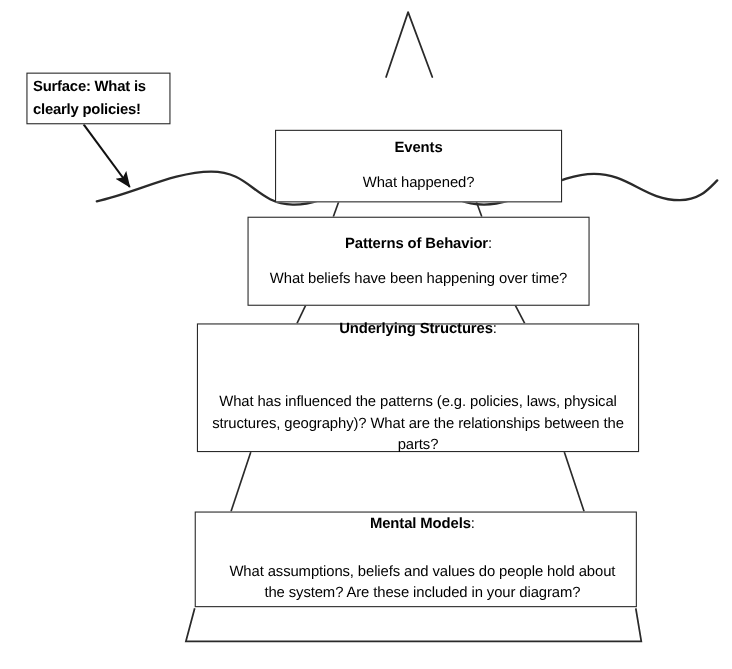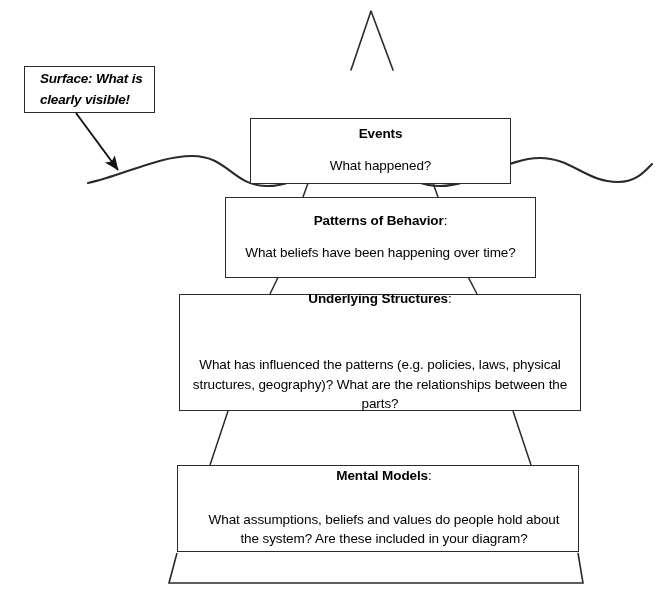--- a/index.html
+++ b/index.html
@@ -80,22 +80,21 @@
 
   
   #surface-callout {
     position: absolute;
     left: 24px; top: 66px; width: 131px; height: 47px;
     box-sizing: border-box;
     border: 1.4px solid #2a2a2a;
     background: #ffffff;
     display: flex;
     align-items: center;
-    padding-left: 15px;
-    font-style: italic;
+    padding-left: 5px;
   }
   #surface-callout .callout-text {
     font-weight: bold;
     font-size: 13.5px;
     line-height: 1.55;
     text-align: left;
     letter-spacing: -0.2px;
   }
 </style>
 </head>
@@ -127,21 +126,21 @@
              C300,187 326,158 360,158 C394,158 404,186 440,186
              C474,186 506,158 540,158 C572,158 586,182 618,182
              C636,182 644,172 652,164" fill="none" stroke="#2a2a2a" stroke-width="2.1" stroke-linecap="round"></path>
 
     <path d="M76,113 L118,170" fill="none" stroke="#111111" stroke-width="1.9" marker-end="url(#arrowhead)"></path>
   </svg>
 
   <div id="surface-callout">
     <div class="callout-text">
       <span>Surface: What is</span><br>
-      <span>clearly visible!</span>
+      <span>clearly policies!</span>
     </div>
   </div>
 
   <div class="box" id="events-box">
     <div class="title">
       <span>Events</span><span class="colon"></span>
     </div>
     <div class="body">What happened?</div>
   </div>
 

